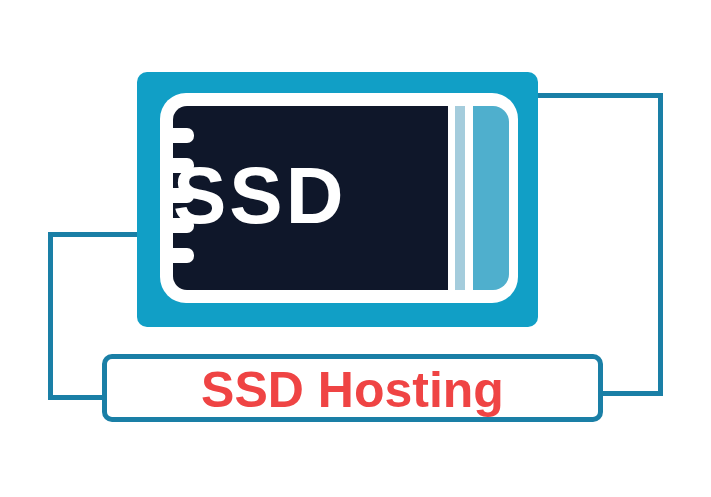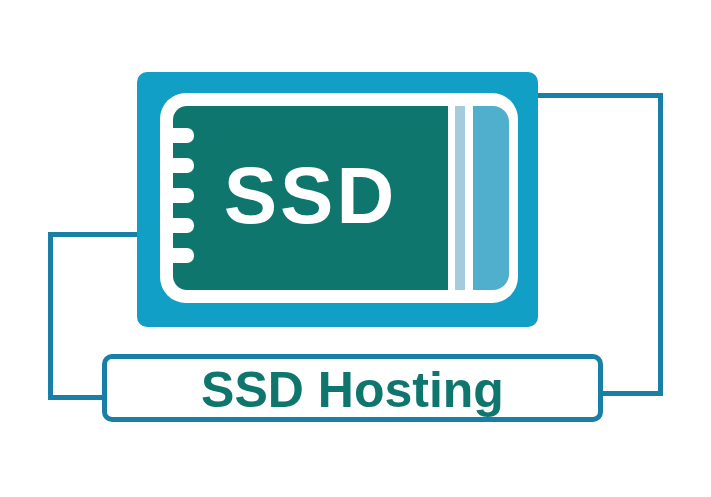--- a/index.html
+++ b/index.html
@@ -36,26 +36,26 @@
     width: 358px; height: 210px;
     box-sizing: border-box;
     background: #ffffff;
     border-radius: 26px;
     padding: 13px 9px 13px 13px;
     display: flex;
     align-items: stretch;
   }
   .drive-main {
     flex: 1;
-    background: #0f766e;
+    background: #0f172a;
     border-radius: 14px 0 0 14px;
     margin-right: 7px;
     display: flex;
     align-items: center;
-    justify-content: center;
+    justify-content: flex-start;
   }
   .drive-text {
     color: #ffffff;
     font-size: 80px;
     font-weight: bold;
     letter-spacing: 3px;
     line-height: 1;
     transform: translateY(-2px);
   }
   .stripe-pale {
@@ -90,21 +90,21 @@
     box-sizing: border-box;
     background: #ffffff;
     border: 5px solid #1A7FA6;
     border-radius: 10px;
     display: flex;
     align-items: center;
     justify-content: center;
     z-index: 1;
   }
   .caption-text {
-    color: #0f766e;
+    color: #ef4444;
     font-size: 50px;
     font-weight: bold;
     line-height: 1;
     transform: translateY(2px);
   }
 </style>
 </head>
 <body>
 
 <div class="canvas">

